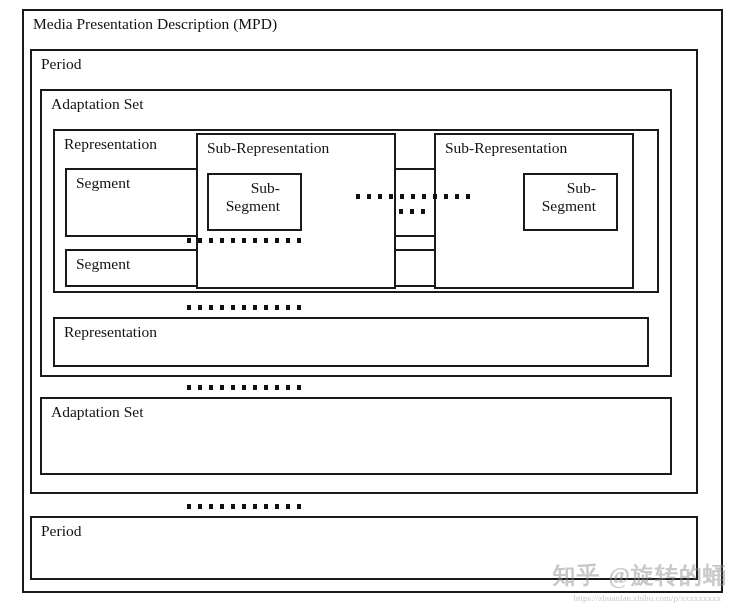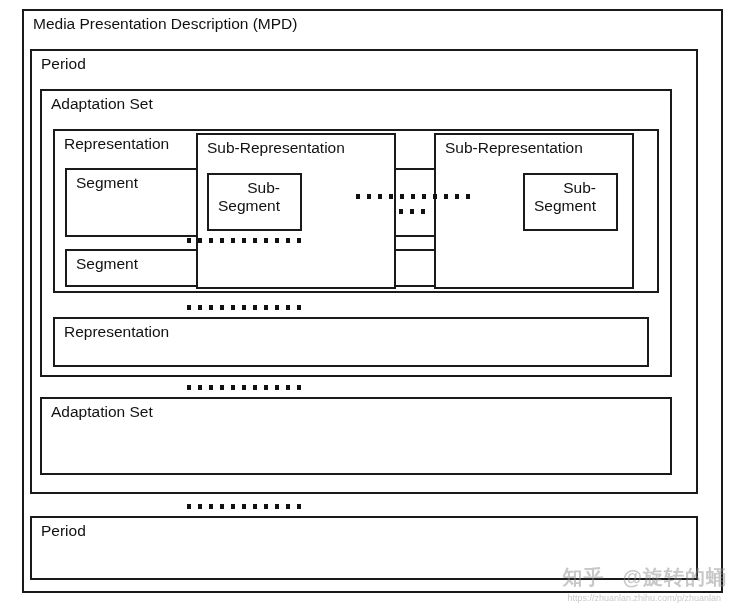--- a/index.html
+++ b/index.html
@@ -5,21 +5,21 @@
   html, body {
     margin: 0;
     padding: 0;
     background: #ffffff;
   }
   #canvas {
     position: relative;
     width: 731px;
     height: 609px;
     background: #ffffff;
-    font-family: Liberation Sans, sans-serif;
+    font-family: Liberation Serif, serif;
     color: #000000;
     overflow: hidden;
   }
   .box {
     position: absolute;
     box-sizing: border-box;
     background: #ffffff;
     border: 2px solid #1a1a1a;
   }
   .box > .lbl {
@@ -53,23 +53,23 @@
     z-index: 30;
   }
 
   #watermark {
     position: absolute;
     right: 4px;
     bottom: 18px;
     z-index: 60;
     display: flex;
     align-items: center;
-    gap: 18px;
+    gap: 8px;
     opacity: 0.48;
-    font-size: 20px;
+    font-size: 23px;
     font-weight: bold;
     color: #8d8d8d;
     letter-spacing: 1px;
     white-space: nowrap;
     pointer-events: none;
   }
   #watermark-url {
     position: absolute;
     right: 10px;
     bottom: 6px;
@@ -145,15 +145,15 @@
   <div class="dots" style="left:187px; top:504px; width:117px;"></div>
 
   <div class="box" style="left:30px; top:516px; width:668px; height:64px;">
     <span class="lbl">Period</span>
   </div>
 
   <div id="watermark">
     <span>知乎</span>
     <span>@旋转的蛹</span>
   </div>
-  <div id="watermark-url">https://zhuanlan.zhihu.com/p/zhuanlan</div>
+  <div id="watermark-url">https://zhuanlan.zhihu.com/p/xxxxxxxxx</div>
 
 </div>
 
 </body></html>

